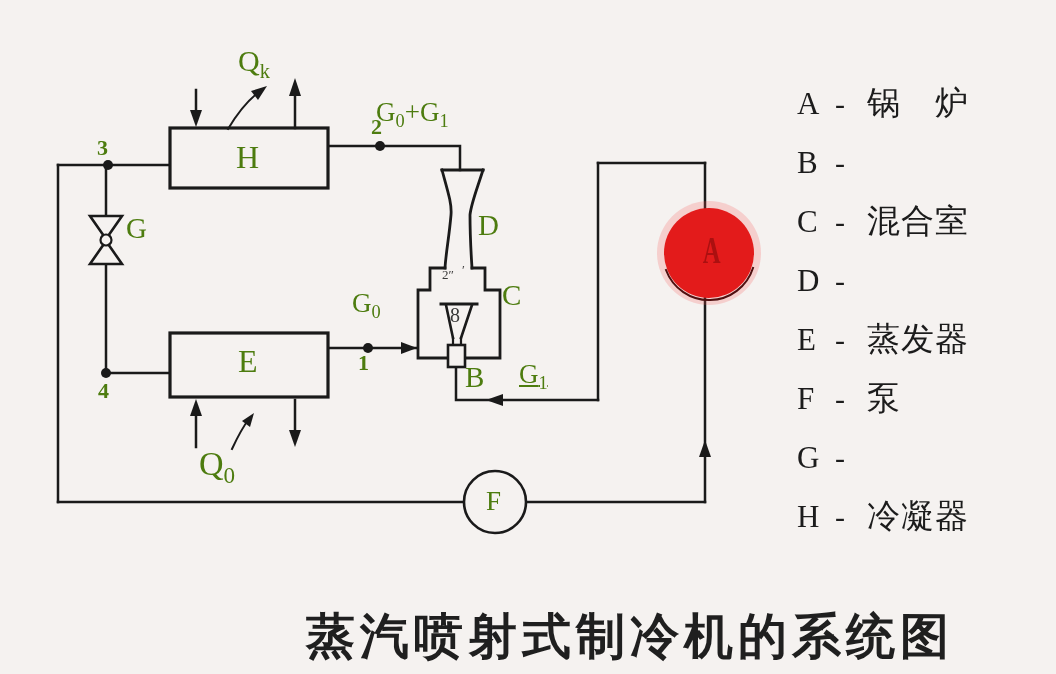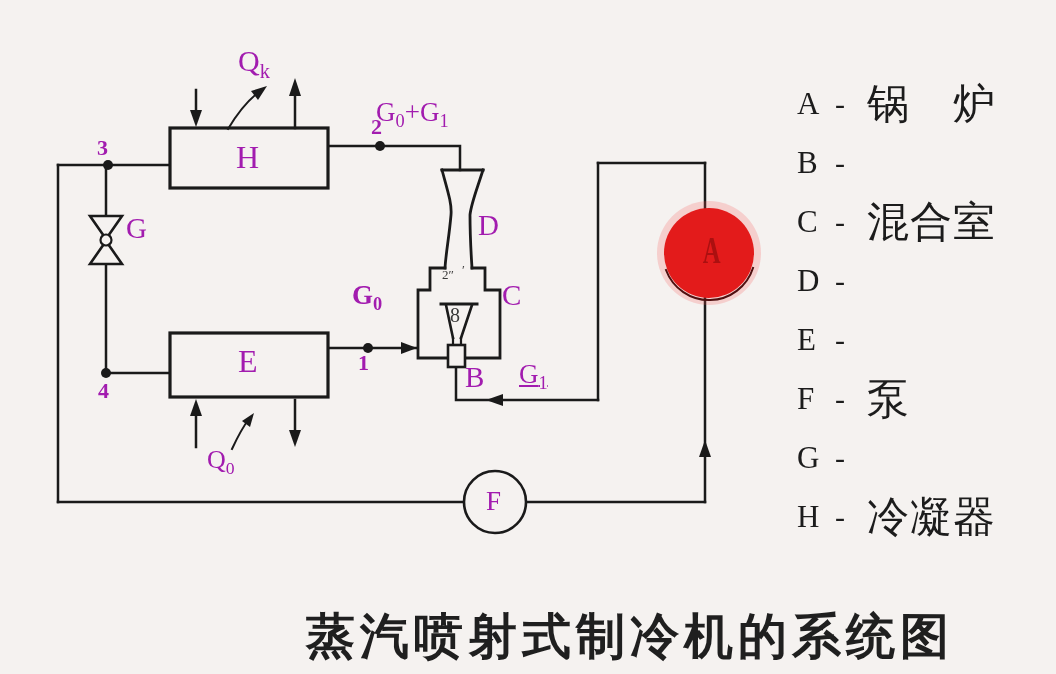--- a/index.html
+++ b/index.html
@@ -4,35 +4,35 @@
 <style>
   html,body{margin:0;padding:0;}
   body{
     width:1056px;height:674px;overflow:hidden;
     background:#f5f2f0;
     font-family:"Liberation Serif","DejaVu Serif",serif;
     color:#1c1c1c;
   }
   .stage{position:relative;width:1056px;height:674px;background:#f5f2f0;}
   svg{position:absolute;left:0;top:0;}
-  .lbl{position:absolute;white-space:nowrap;line-height:1;color:#a21caf;}
+  .lbl{position:absolute;white-space:nowrap;line-height:1;color:#4d7c0f;}
   .lbl sub{font-size:0.68em;line-height:0;}
   .comp{font-size:32px;}
   .flow{font-size:27px;}
   .pt{font-size:22px;font-weight:bold;}
   .mark{font-size:13px;color:#3a3a3a;}
   .boiler-letter{
     font-size:38px;font-weight:bold;color:#a30f0f;opacity:.85;
     transform:scaleX(.65);
   }
   .legend{position:absolute;left:797px;top:74px;width:250px;}
   .legend-row{display:flex;align-items:center;height:59px;}
   .legend-letter{width:36px;font-size:31px;font-family:"Liberation Serif","DejaVu Serif",serif;}
   .legend-dash{width:32px;font-size:30px;text-align:left;padding-left:2px;}
-  .legend-name{font-size:42px;font-weight:500;letter-spacing:1px;font-family:"Liberation Sans","DejaVu Sans",sans-serif;}
+  .legend-name{font-size:33px;font-weight:500;letter-spacing:1px;font-family:"Liberation Sans","DejaVu Sans",sans-serif;}
   .title{
     position:absolute;left:306px;top:604px;
     font-size:49px;font-weight:700;letter-spacing:5px;color:#1f1f1f;
   }
 </style>
 </head>
 <body>
 
 <div class="stage">
 
@@ -120,23 +120,23 @@
   <span class="lbl comp" style="left:465px;top:363px;font-size:29px;">B</span>
   <span class="lbl comp" style="left:486px;top:488px;font-size:27px;">F</span>
   <span class="lbl boiler-letter" style="left:698px;top:231px;">A</span>
 
   <span class="lbl pt" style="left:97px;top:137px;">3</span>
   <span class="lbl pt" style="left:98px;top:380px;">4</span>
   <span class="lbl pt" style="left:371px;top:116px;">2</span>
   <span class="lbl pt" style="left:358px;top:352px;">1</span>
 
   <span class="lbl flow" style="left:238px;top:46px;font-size:30px;"><span>Q</span><sub>k</sub></span>
-  <span class="lbl flow" style="left:199px;top:447px;font-size:26px;margin-left:8px;"><span>Q</span><sub>0</sub></span>
+  <span class="lbl flow" style="left:199px;top:447px;font-size:34px;"><span>Q</span><sub>0</sub></span>
   <span class="lbl flow" style="left:376px;top:99px;"><span>G</span><sub>0</sub><span>+</span><span>G</span><sub>1</sub></span>
-  <span class="lbl flow" style="left:352px;top:282px;font-weight:bold;"><span>G</span><sub>0</sub></span>
+  <span class="lbl flow" style="left:352px;top:290px;"><span>G</span><sub>0</sub></span>
   <span class="lbl flow" style="left:519px;top:361px;text-decoration:underline;"><span>G</span><sub>1</sub></span>
 
   <span class="lbl mark" style="left:442px;top:268px;">2″</span>
   <span class="lbl mark" style="left:462px;top:263px;">′</span>
   <span class="lbl mark" style="left:450px;top:305px;font-size:20px;">8</span>
 
   <div class="legend">
     <div class="legend-row">
       <span class="legend-letter">A</span>
       <span class="legend-dash">-</span>
@@ -151,20 +151,21 @@
       <span class="legend-dash">-</span>
       <span class="legend-name">混合室</span>
     </div>
     <div class="legend-row">
       <span class="legend-letter">D</span>
       <span class="legend-dash">-</span>
     </div>
     <div class="legend-row">
       <span class="legend-letter">E</span>
       <span class="legend-dash">-</span>
+      <span class="legend-name">蒸发器</span>
     </div>
     <div class="legend-row">
       <span class="legend-letter">F</span>
       <span class="legend-dash">-</span>
       <span class="legend-name">泵</span>
     </div>
     <div class="legend-row">
       <span class="legend-letter">G</span>
       <span class="legend-dash">-</span>
     </div>

